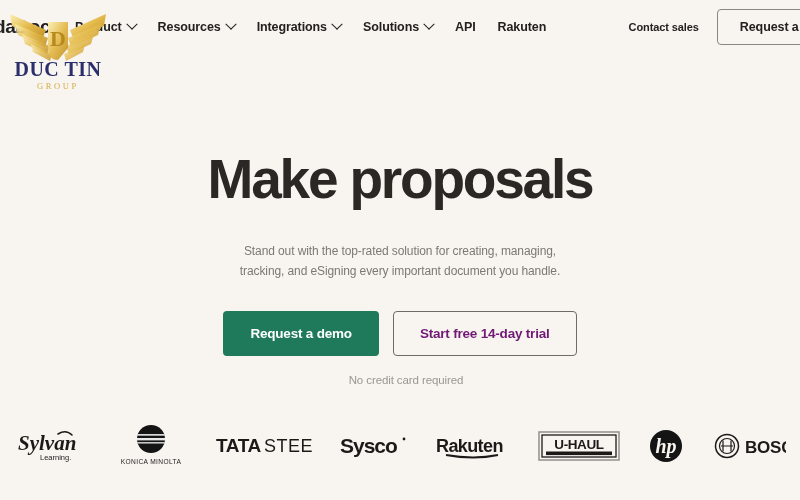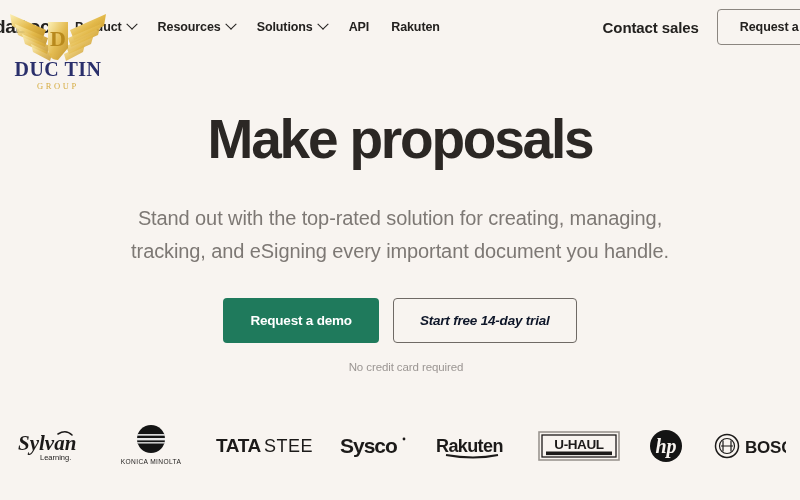--- a/index.html
+++ b/index.html
@@ -51,21 +51,21 @@
   .nav-right {
     position:absolute;
     right:-58px;
     top:0;
     height:54px;
     display:flex;
     align-items:center;
     gap:18px;
   }
   .contact-sales {
-    font-size:15px;
+    font-size:11px;
     font-weight:700;
     color:#23211f;
     cursor:pointer;
     letter-spacing:-.1px;
   }
   .req-btn {
     border:1.3px solid #8b8680;
     background:transparent;
     border-radius:4px;
     font-family:inherit;
@@ -88,25 +88,26 @@
   .watermark svg { display:block; }
 
   
   .hero { text-align:center; padding-top:56px; }
   .hero h1 {
     font-size:55px;
     line-height:1.07;
     font-weight:800;
     letter-spacing:-2.2px;
     color:#2b2724;
+    margin-top:40px;
   }
   .hero h1 .l2 { display:block; }
   .sub {
     margin-top:33px;
-    font-size:20px;
+    font-size:12px;
     line-height:1.65;
     color:#7d7874;
     letter-spacing:-.1px;
   }
   .sub span { display:block; }
 
   .ctas {
     margin-top:30px;
     display:flex;
     justify-content:center;
@@ -116,21 +117,21 @@
     font-family:inherit;
     font-size:13.5px;
     font-weight:700;
     border-radius:4px;
     padding:14px 26px;
     cursor:pointer;
     letter-spacing:-.2px;
     border:1.3px solid transparent;
   }
   .btn-primary { background:#1f7a5c; color:#ffffff; }
-  .btn-secondary { background:transparent; color:#0f172a; border-color:#6f6a65;font-style:italic; }
+  .btn-secondary { background:transparent; color:#701a75; border-color:#6f6a65; }
   .nocc {
     margin-top:18px;
     font-size:11.5px;
     color:#9b9693;
     letter-spacing:-.1px;
     margin-left:12px;
   }
 
   
   .logos {
@@ -160,20 +161,24 @@
 <div class="nav">
   <div class="brand-mark">daDoc</div>
 
   <div class="nav-links">
     <div class="nav-item">
       <span>Product</span>
       <i class="caret"></i>
     </div>
     <div class="nav-item">
       <span>Resources</span>
+      <i class="caret"></i>
+    </div>
+    <div class="nav-item">
+      <span>Integrations</span>
       <i class="caret"></i>
     </div>
     <div class="nav-item">
       <span>Solutions</span>
       <i class="caret"></i>
     </div>
     <div class="nav-item">
       <span>API</span>
     </div>
     <div class="nav-item">

